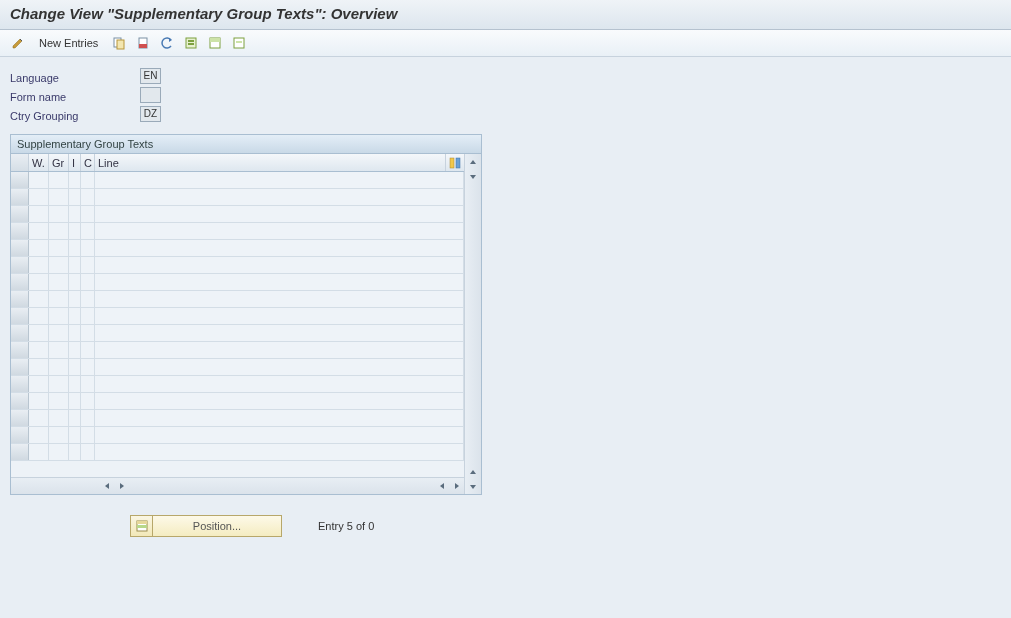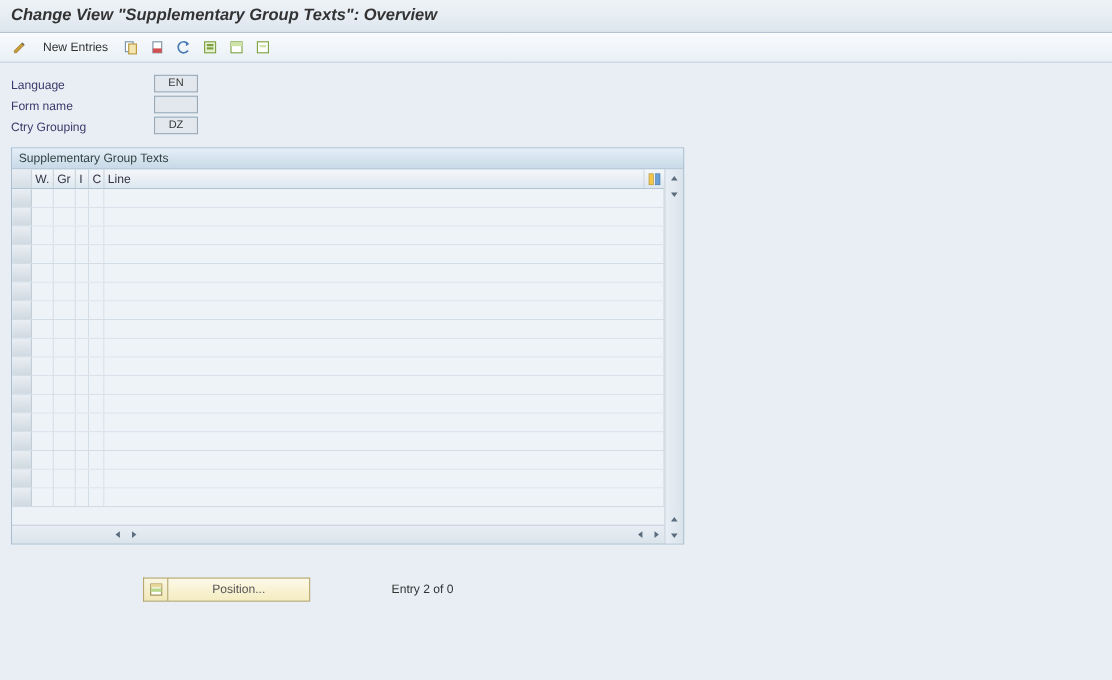--- a/index.html
+++ b/index.html
@@ -61,33 +61,33 @@
     .form-row {
       display: flex;
       align-items: flex-end;
       height: 19px;
     }
     .form-row label {
       width: 130px;
       color:#3a3a6a;
     }
     .form-row .field {
-      width: 40px;
+      width: 21px;
       height: 16px;
       text-align: center;
       font-size: 10px;
       border:1px solid #9aaab9;
       background:#e2e8ed;
       color:#333;
       line-height:14px;
     }
     .form-row .field.empty { background:#e2e8ed; }
     .grid-container {
       margin: 0 10px;
-      width: 612px;
+      width: 472px;
       border:1px solid #a9bed1;
     }
     .grid-title {
       background: linear-gradient(#e4eef7,#c9d9e7);
       font-size: 11px;
       padding: 3px 6px;
       border-bottom:1px solid #a9bed1;
       color:#344;
     }
     .grid-body {
@@ -130,25 +130,25 @@
     .grid-hscroll {
       height:17px;
       background: linear-gradient(#e8eef4,#dbe3eb);
       border-top:1px solid #c7d2dd;
       display:flex; align-items:center;
     }
     .hs-spacer-left {width:88px;}
     .hs-btn{ width:15px; height:15px; display:flex;align-items:center;justify-content:center; cursor:pointer;}
     .hs-track{flex:1;}
     .footer {
-      margin-top: 30px;
+      margin-top: 20px;
       padding-left: 130px;
       display:flex;
       align-items:center;
-      gap: 74px;
+      gap: 36px;
     }
     .pos-btn-wrap{display:flex;}
     .pos-icon{
       width:22px;height:22px;
       border:1px solid #b7a76a;
       background:linear-gradient(#faf6e3,#f2e8b8);
       display:flex;align-items:center;justify-content:center;
       border-right:none;
     }
     .pos-btn{
@@ -445,14 +445,14 @@
   <div class="pos-btn-wrap">
     <div class="pos-icon">
       <svg width="14" height="14">
           <rect x="2" y="2" width="10" height="10" fill="#fff" stroke="#9a8b4a"></rect>
           <rect x="2" y="2" width="10" height="3" fill="#e6d89a"></rect>
           <rect x="2" y="6" width="10" height="3" fill="#b8d88a"></rect>
         </svg>
     </div>
     <div class="pos-btn">Position...</div>
   </div>
-  <div class="entry-info">Entry 2 of 0</div>
+  <div class="entry-info">Entry 5 of 0</div>
 </div>
 
 </body></html>

